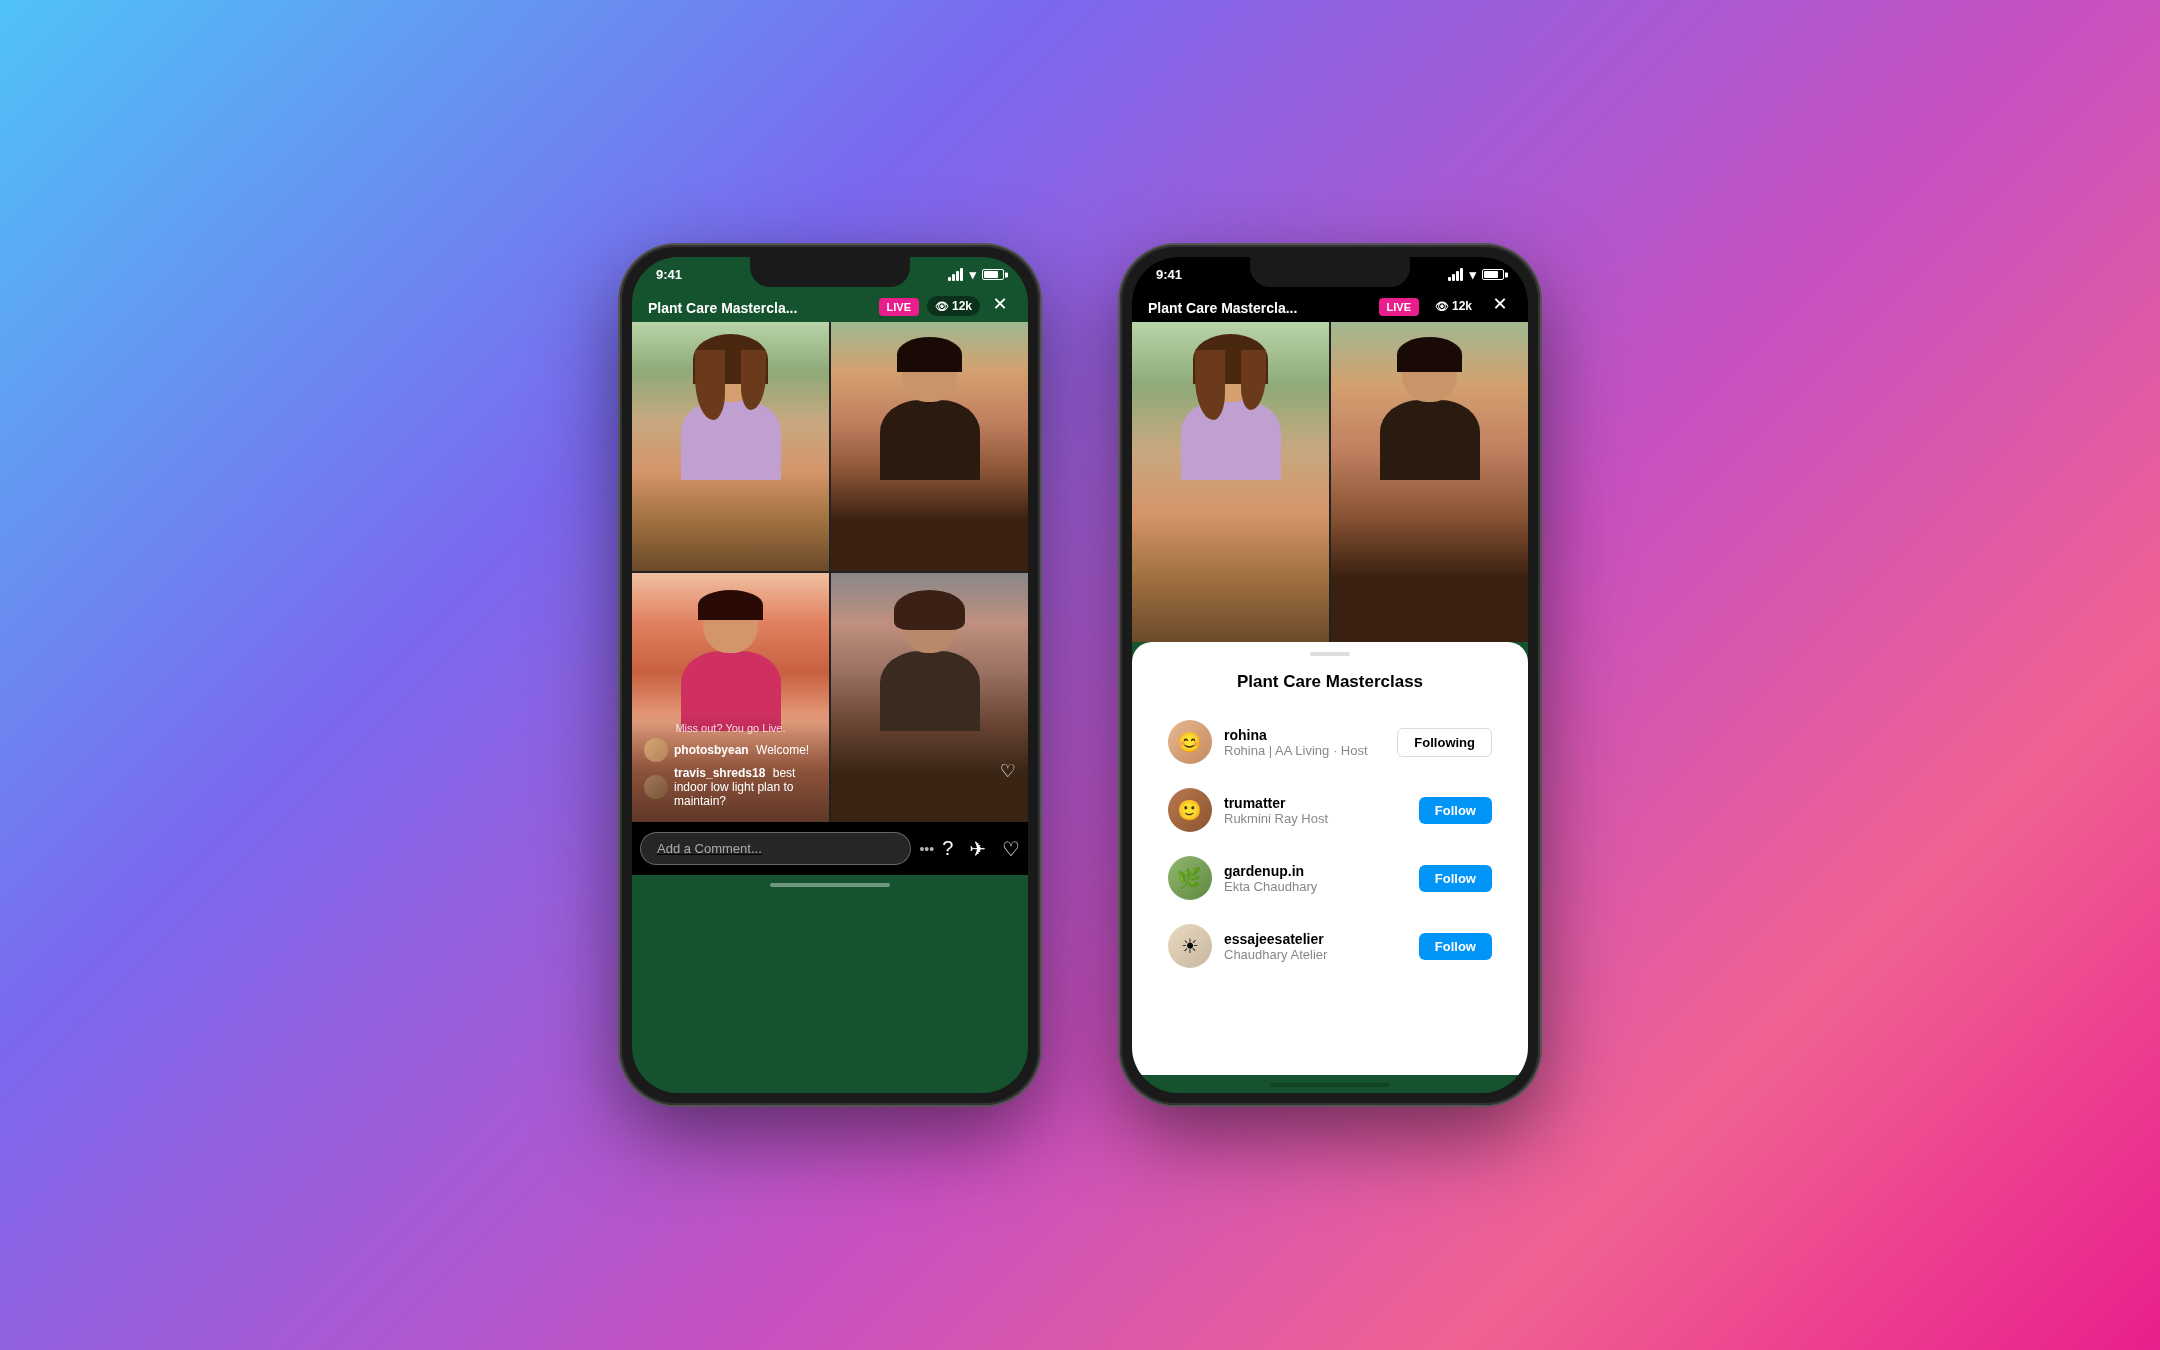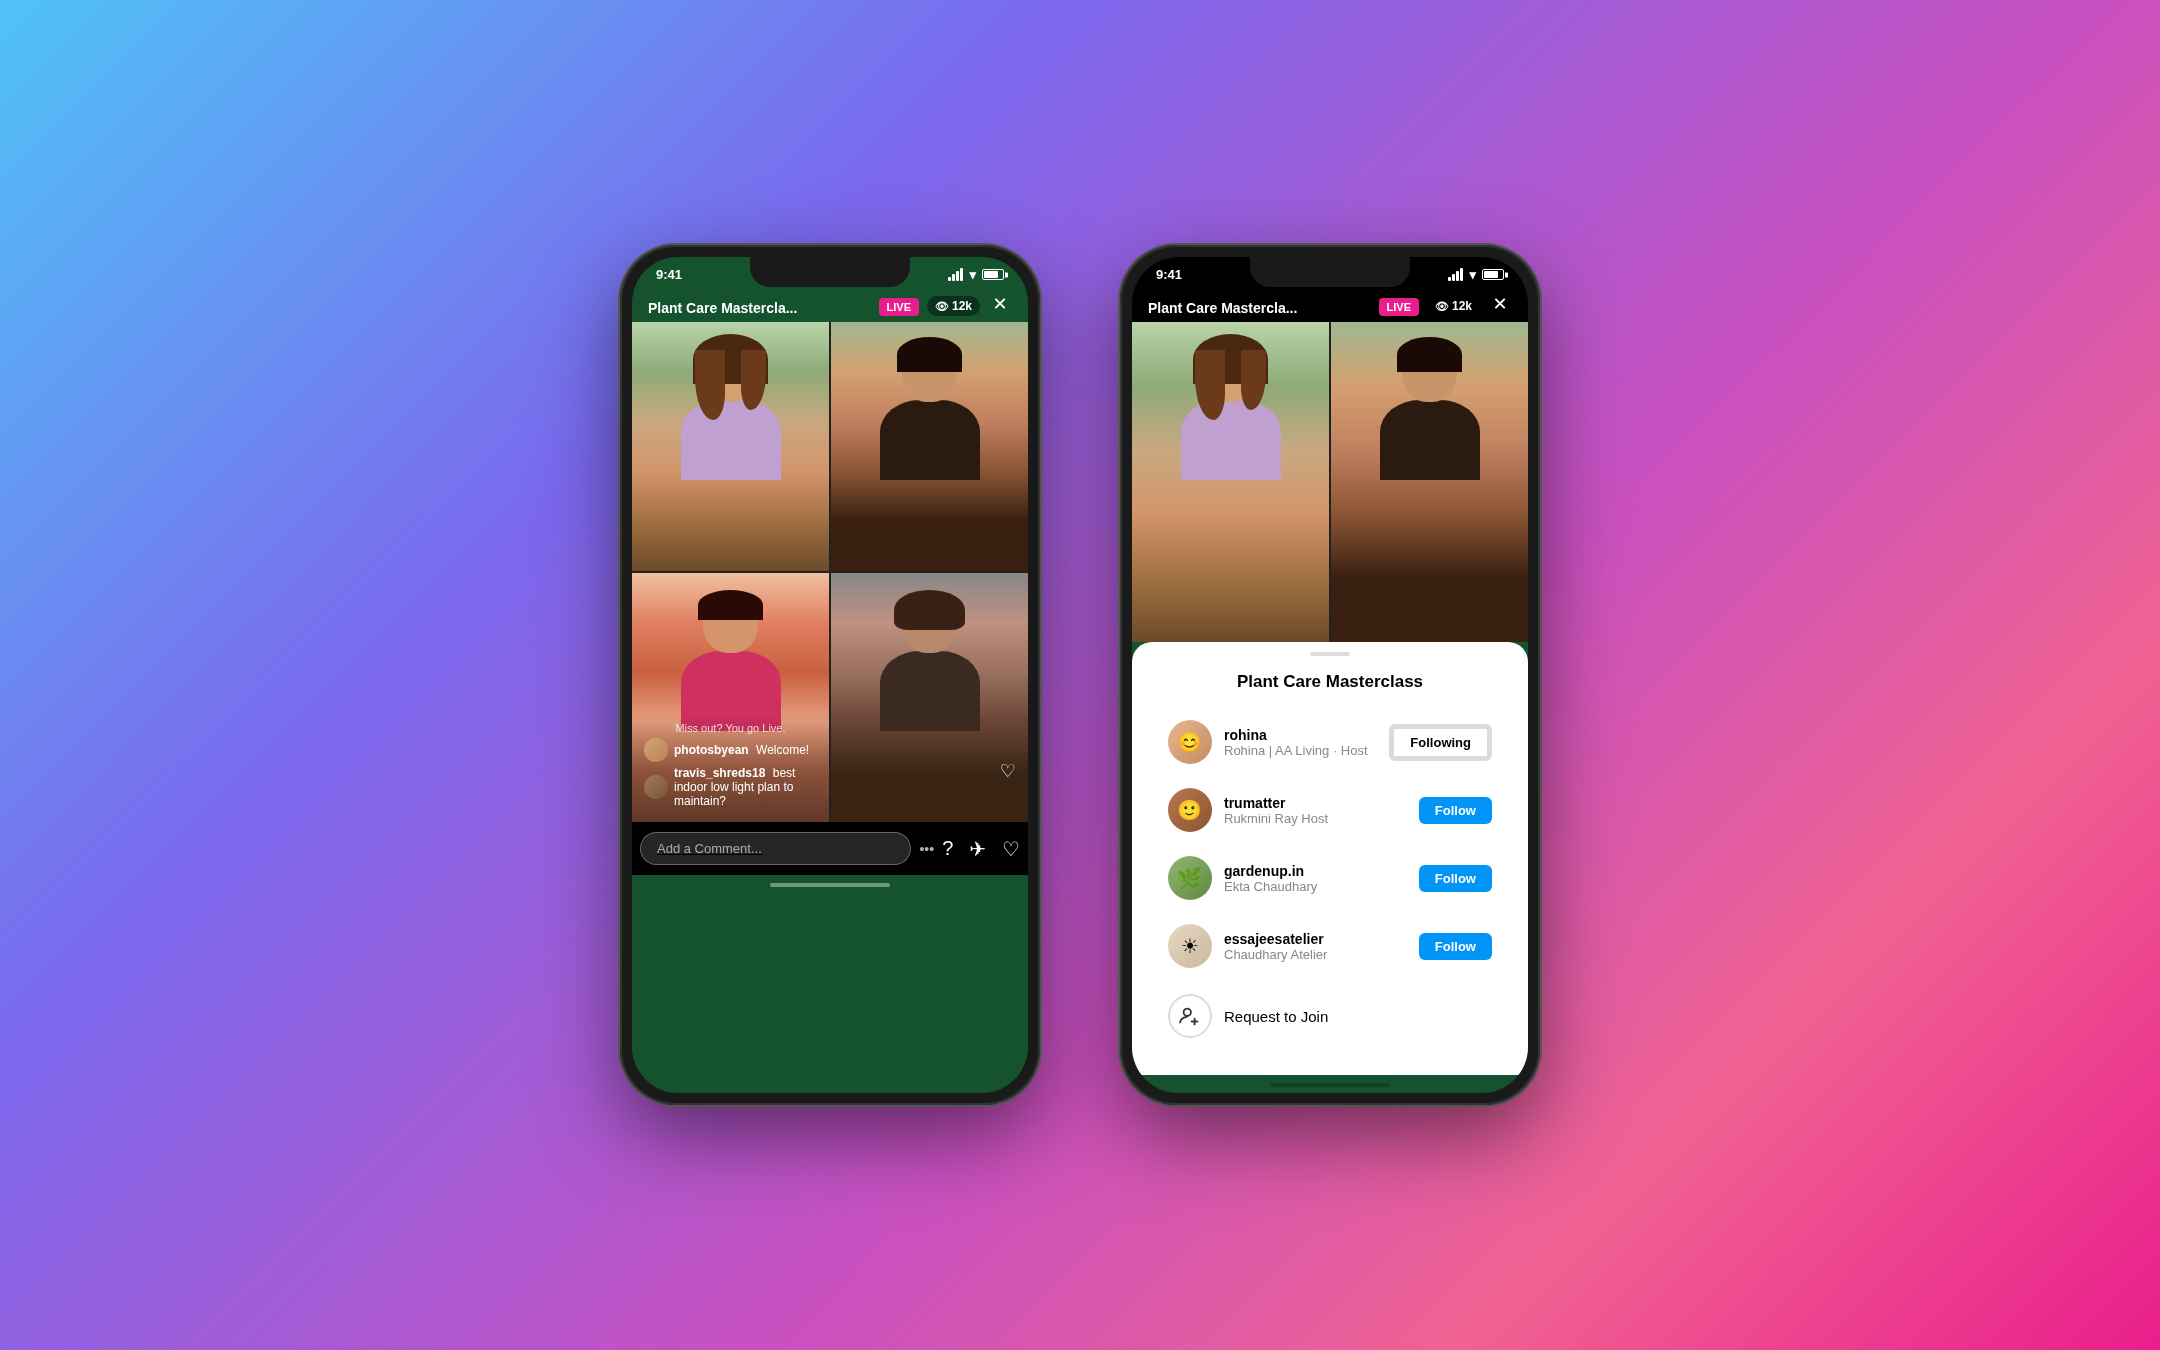--- a/index.html
+++ b/index.html
@@ -304,21 +304,21 @@
     .participant-subtitle {
       font-size: 13px;
       color: #888;
     }
 
     .follow-btn {
       padding: 6px 16px;
       border-radius: 6px;
       font-size: 13px;
       font-weight: 600;
-      border: 5px solid #fca5a5;
+      border: 1px solid #fca5a5;
       cursor: pointer;
     }
 
     .follow-btn.following {
       background: #fff;
       color: #000;
       border-color: #dbdbdb;
     }
 
     .follow-btn.follow {
@@ -627,29 +627,18 @@
 
         <div class="participant-row">
           <div class="participant-avatar av-essajees" style="font-size:20px;display:flex;align-items:center;justify-content:center;">☀</div>
           <div class="participant-info">
             <div class="participant-username">essajeesatelier</div>
             <div class="participant-subtitle">Chaudhary Atelier</div>
           </div>
           <button class="follow-btn follow">Follow</button>
         </div>
 
-        <div class="request-row">
-          <div class="request-icon">
-            <svg width="22" height="22" viewBox="0 0 24 24" fill="none" stroke="#333" stroke-width="2">
-              <circle cx="9" cy="8" r="4"></circle>
-              <path d="M1 20c0-4 3.6-7 8-7"></path>
-              <line x1="17" y1="14" x2="17" y2="22"></line>
-              <line x1="13" y1="18" x2="21" y2="18"></line>
-            </svg>
-          </div>
-          <span class="request-label">Request to Join</span>
-        </div>
       </div>
 
       <div class="home-indicator" style="background:rgba(0,0,0,0.2);margin-bottom:6px;"></div>
     </div>
   </div>
 </div>
 
 </body></html>

